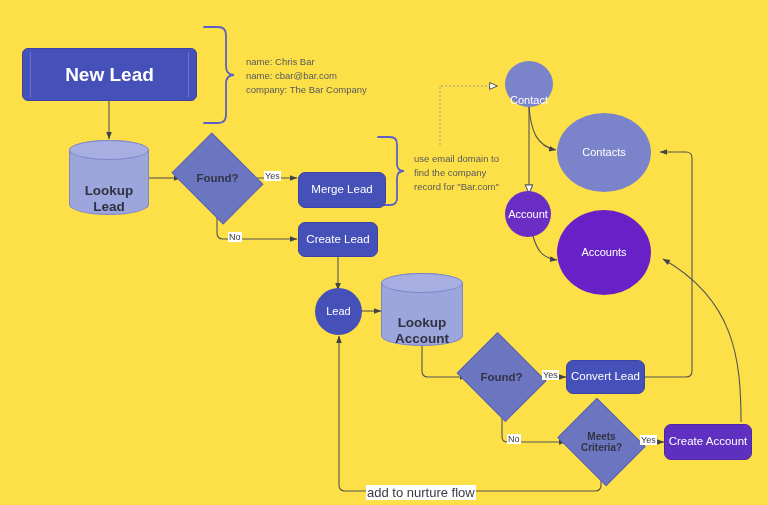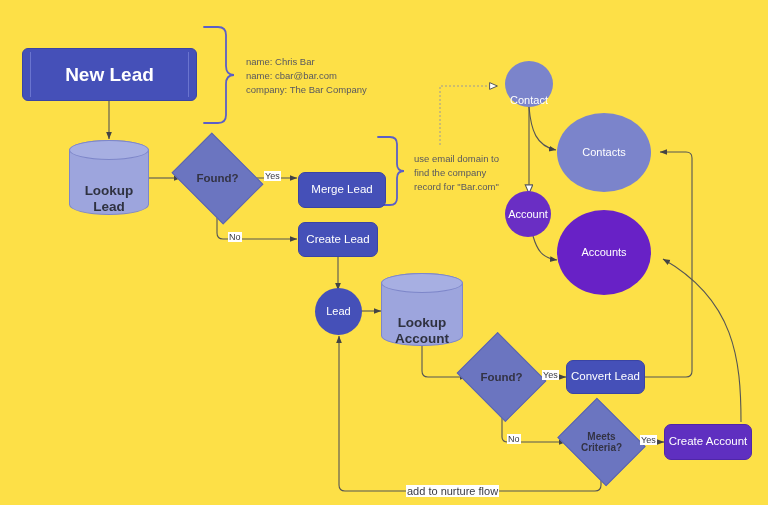--- a/index.html
+++ b/index.html
@@ -138,21 +138,21 @@
     white-space: pre-line;
   }
   .edge-label {
     position: absolute;
     font-size: 9px;
     color: #3a3a42;
     background: #ffffff;
     padding: 0 1px;
     white-space: nowrap;
   }
-  .edge-label.big { font-size: 11px; margin-left: 40px; }
+  .edge-label.big { font-size: 13px; }
 </style>
 </head>
 <body>
 
 <div id="canvas">
 
   <svg id="edges" viewBox="0 0 768 505">
     <defs>
       <marker id="arrow" markerWidth="8" markerHeight="8" refX="6.4" refY="3" orient="auto" markerUnits="strokeWidth">
         <path d="M0,0.4 L6.6,3 L0,5.6 z" fill="#444"></path>

